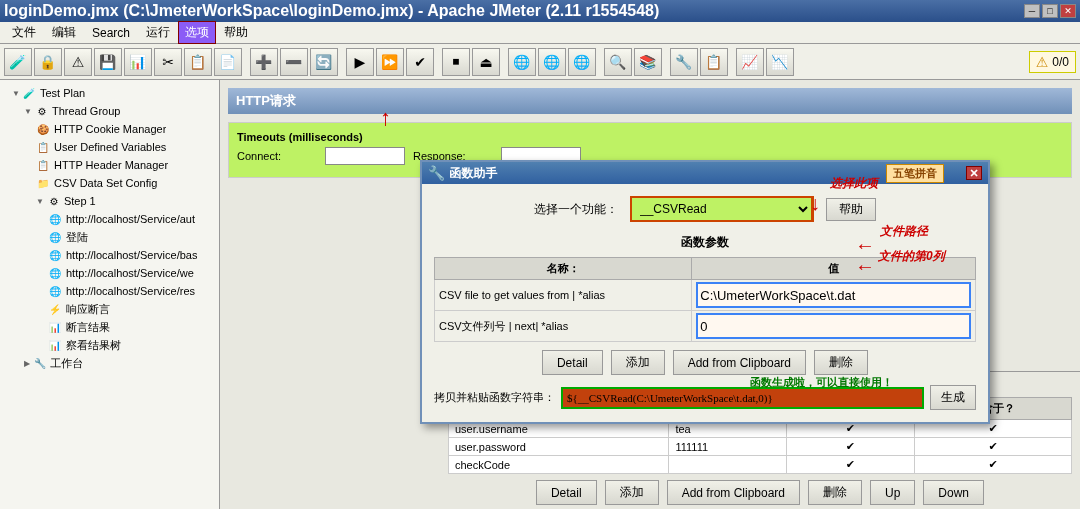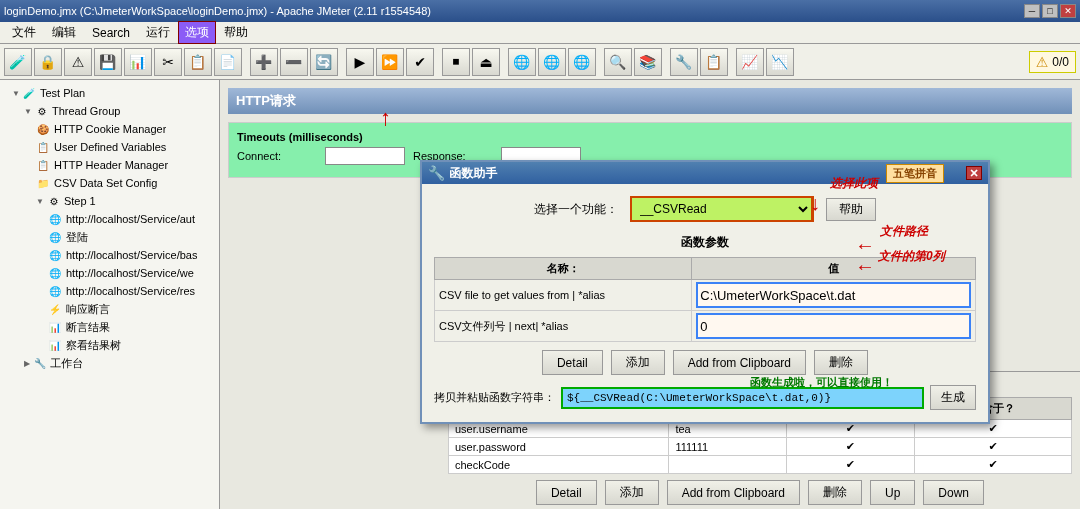--- a/index.html
+++ b/index.html
@@ -1,20 +1,20 @@
 <!DOCTYPE html>
 <html><head>
   <meta charset="utf-8">
   <style>
     * { box-sizing: border-box; margin: 0; padding: 0; font-family: 'Microsoft YaHei', SimSun, Arial, sans-serif; font-size: 12px; }
     body { background: #d4d0c8; width: 1080px; height: 509px; overflow: hidden; position: relative; }
 
     
     .title-bar { background: linear-gradient(to bottom, #4a6fa5, #2a4f8a); color: white; height: 22px; display: flex; align-items: center; padding: 0 4px; justify-content: space-between; }
-    .title-bar-text { font-size: 11px; font-weight: normal; }
+    .title-bar-text { font-size: 16px; font-weight: bold; }
     .title-bar-btns { display: flex; gap: 2px; }
     .title-btn { width: 16px; height: 14px; border: 1px solid #888; font-size: 9px; display: flex; align-items: center; justify-content: center; cursor: pointer; color: #000; }
     .title-btn.min { background: #c0c0c0; }
     .title-btn.max { background: #c0c0c0; }
     .title-btn.close { background: #c04040; color: white; }
 
     
     .menu-bar { background: #f0f0e8; height: 22px; display: flex; align-items: center; border-bottom: 1px solid #999; padding: 0 4px; }
     .menu-item { padding: 2px 8px; cursor: pointer; font-size: 12px; }
 
@@ -39,21 +39,21 @@
     .tree-label { font-size: 11px; overflow: hidden; text-overflow: ellipsis; }
     .expand-arrow { font-size: 8px; margin-right: 2px; color: #666; }
 
     
     .content-area { flex: 1; background: #e8e8e0; padding: 8px; position: relative; overflow: hidden; }
 
     
     .panel-header { background: linear-gradient(to bottom, #a0b8d8, #7090b8); color: white; padding: 4px 8px; font-size: 13px; font-weight: bold; margin-bottom: 8px; }
 
     
-    .timeouts-panel { background: #86efac; border: 1px solid #ccc; padding: 8px; margin-bottom: 6px; }
+    .timeouts-panel { background: #bef264; border: 1px solid #ccc; padding: 8px; margin-bottom: 6px; }
     .timeouts-label { font-size: 11px; font-weight: bold; margin-bottom: 4px; }
     .form-row { display: flex; align-items: center; gap: 8px; margin-bottom: 4px; }
     .form-label { font-size: 11px; min-width: 80px; }
     .form-input { border: 1px solid #888; background: white; height: 18px; font-size: 11px; padding: 0 2px; }
 
     
     .dialog { position: absolute; top: 80px; left: 200px; width: 570px; background: #f0f0e8; border: 2px solid #7090b8; box-shadow: 4px 4px 8px rgba(0,0,0,0.4); z-index: 20; }
     .dialog-titlebar { background: linear-gradient(to bottom, #5080b0, #3060a0); color: white; height: 22px; display: flex; align-items: center; padding: 0 6px; justify-content: space-between; }
     .dialog-title { font-size: 12px; font-weight: bold; display: flex; align-items: center; gap: 4px; }
     .dialog-title-icon { font-size: 14px; }
@@ -76,21 +76,21 @@
     .params-table td { border: 1px solid #ccc; padding: 2px 4px; font-size: 11px; }
     .param-value-input { width: 100%; border: 2px solid #3b82f6; background: #fff8f0; height: 26px; font-size: 13px; padding: 0 2px; }
 
     
     .dialog-btn-row { display: flex; justify-content: center; gap: 8px; margin-bottom: 10px; }
     .dialog-btn { background: linear-gradient(to bottom, #f0f0e8, #d8d8d0); border: 1px solid #999; padding: 3px 14px; cursor: pointer; font-size: 12px; }
 
     
     .gen-row { display: flex; align-items: center; gap: 6px; margin-bottom: 0; }
     .gen-label { font-size: 11px; white-space: nowrap; }
-    .gen-input { border: 2px solid #00aa00; background: #7dd3fc; flex: 1; height: 22px; font-size: 11px; padding: 0 4px; font-family: Liberation Mono, monospace; }
+    .gen-input { border: 2px solid #00aa00; background: #c2410c; flex: 1; height: 22px; font-size: 11px; padding: 0 4px; font-family: Liberation Serif, serif; }
     .gen-btn { background: linear-gradient(to bottom, #f0f0e8, #d8d8d0); border: 1px solid #999; padding: 3px 10px; cursor: pointer; font-size: 12px; }
 
     
     .bottom-panel { position: absolute; bottom: 0; right: 0; left: 220px; background: #e8e8e0; border-top: 1px solid #999; padding: 6px 8px; }
     .bottom-panel-label { font-size: 12px; font-weight: bold; margin-bottom: 4px; }
     .bottom-table { width: 100%; border-collapse: collapse; margin-bottom: 6px; }
     .bottom-table th { background: #d8d8d0; border: 1px solid #aaa; padding: 3px 8px; font-size: 11px; text-align: center; }
     .bottom-table td { border: 1px solid #ccc; padding: 2px 6px; font-size: 11px; background: white; }
     .check-cell { text-align: center; }
     .bottom-btn-row { display: flex; justify-content: center; gap: 8px; }

